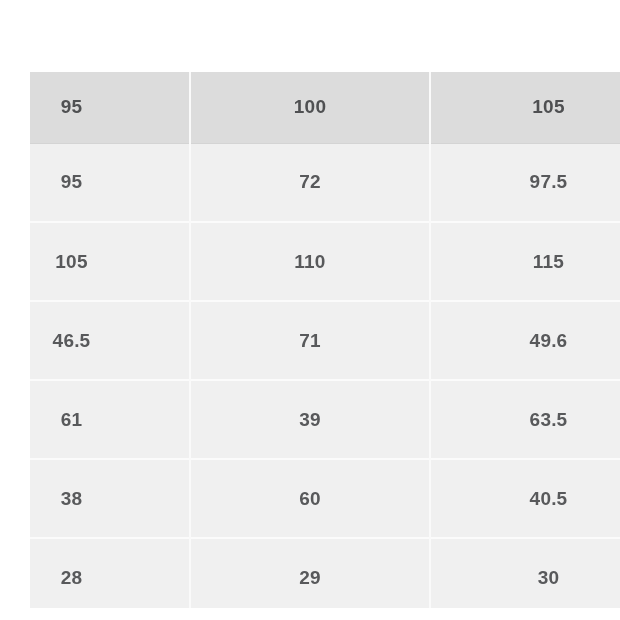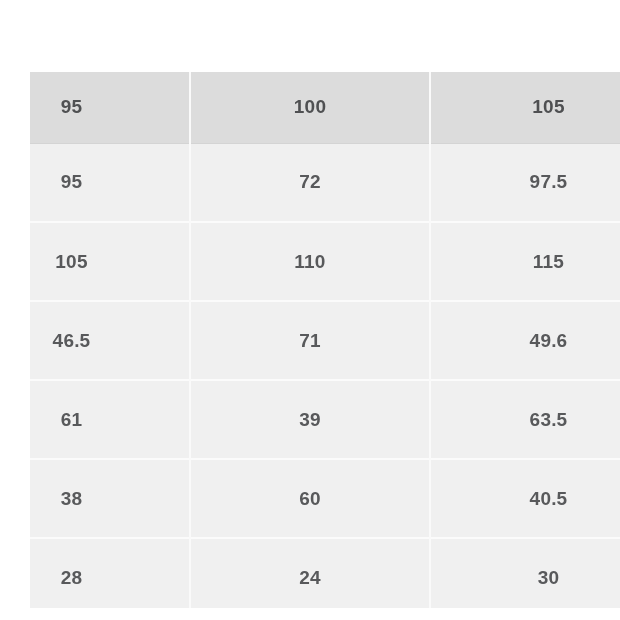--- a/index.html
+++ b/index.html
@@ -110,18 +110,18 @@
         <td>39</td>
         <td>63.5</td>
       </tr>
       <tr>
         <td>38</td>
         <td>60</td>
         <td>40.5</td>
       </tr>
       <tr>
         <td>28</td>
-        <td>24</td>
+        <td>29</td>
         <td>30</td>
       </tr>
     </tbody>
   </table>
 </div>
 
 </body></html>

